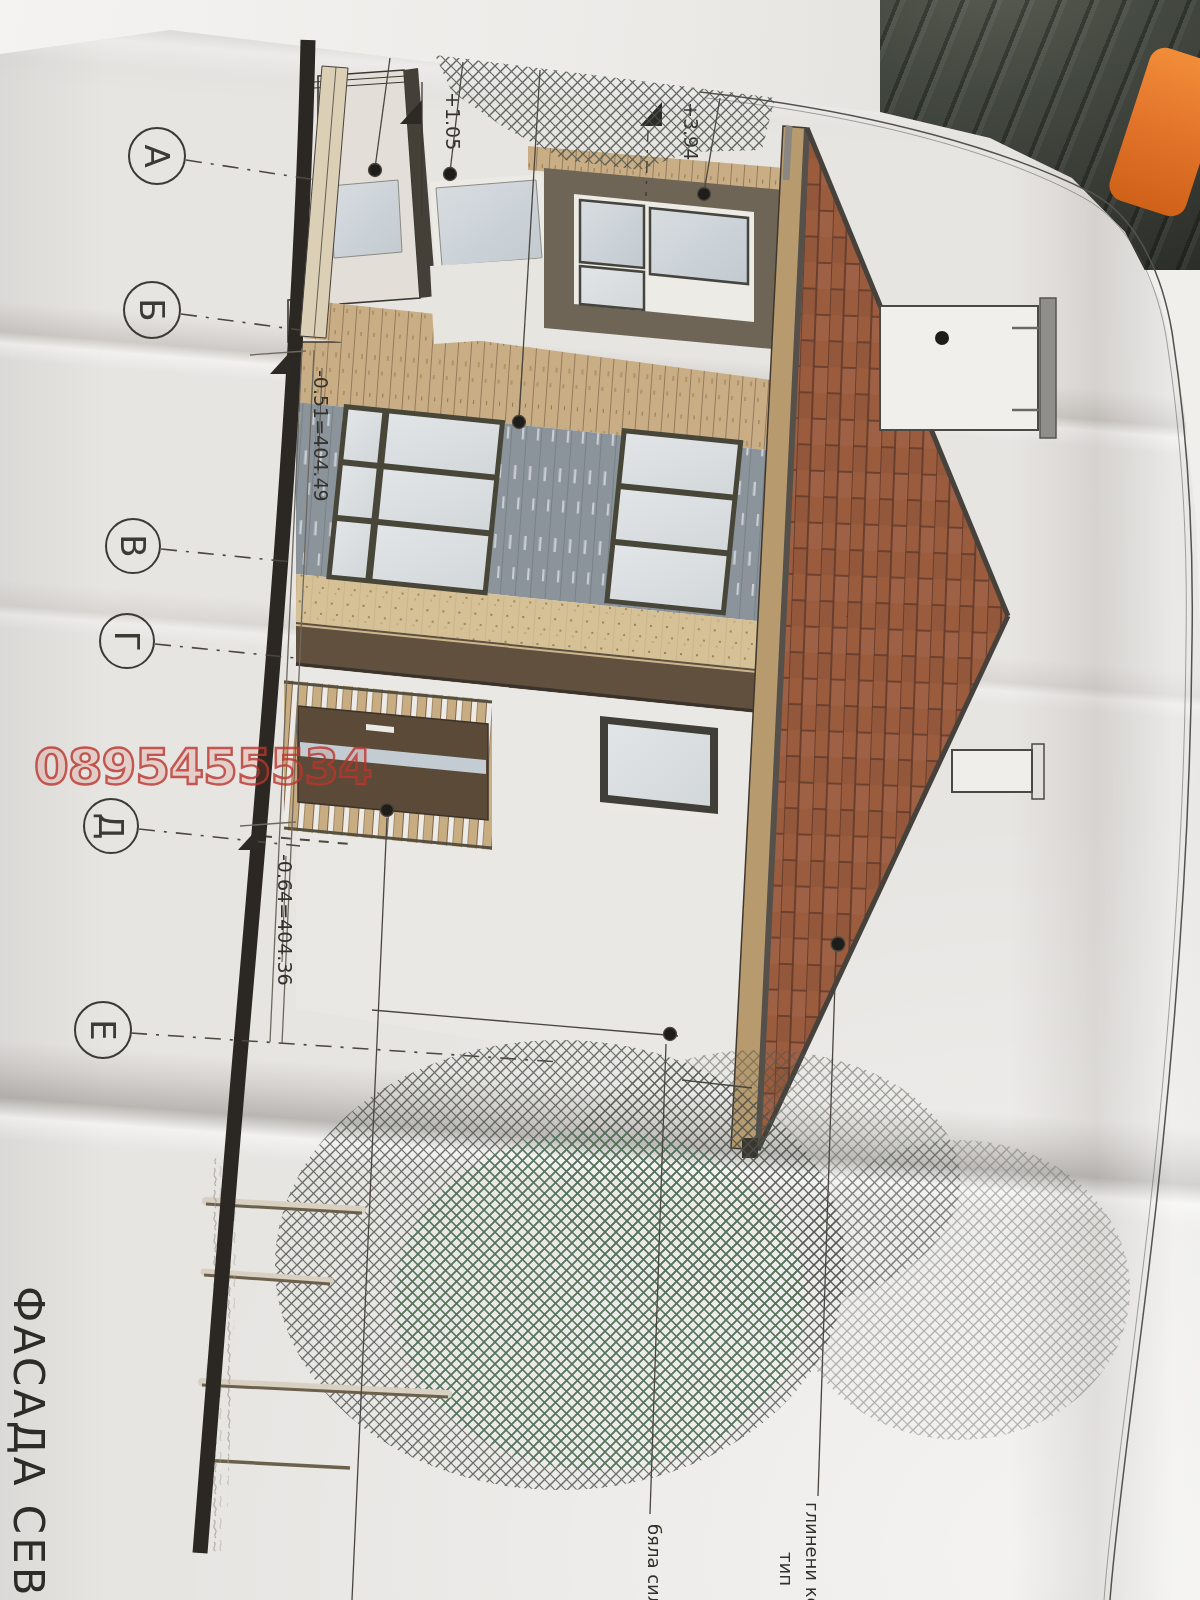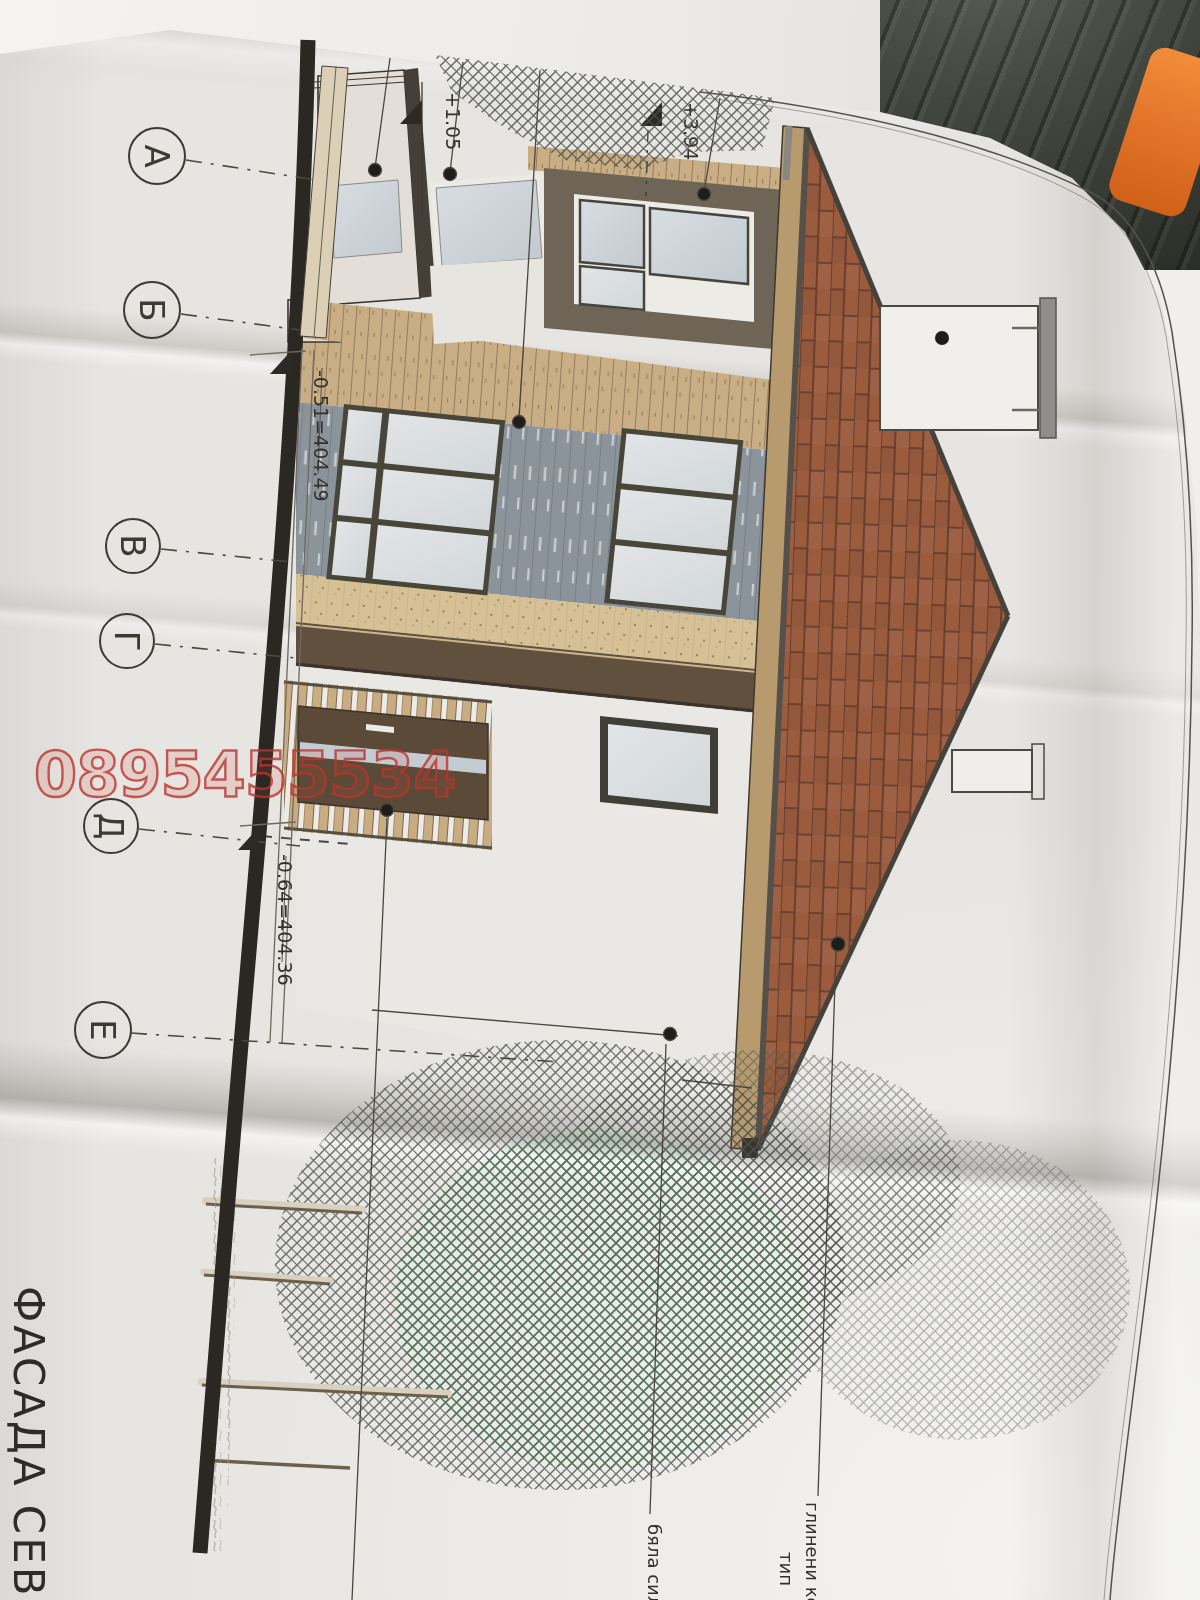--- a/index.html
+++ b/index.html
@@ -34,21 +34,21 @@
     background:linear-gradient(180deg,rgba(0,0,0,0),rgba(105,98,90,.20) 52%,rgba(255,255,255,.45) 72%,rgba(255,255,255,0));}
   #crease-2{top:628px;height:48px;transform:rotate(4.4deg);
     background:linear-gradient(180deg,rgba(0,0,0,0),rgba(105,98,90,.11) 52%,rgba(255,255,255,.30) 72%,rgba(255,255,255,0));}
   #crease-3{top:1086px;height:104px;transform:rotate(4.2deg);
     background:linear-gradient(180deg,rgba(0,0,0,0),rgba(95,88,80,.15) 28%,rgba(60,55,50,.27) 55%,rgba(255,255,255,.5) 74%,rgba(255,255,255,0) 96%);}
   #right-shade{left:1010px;top:150px;width:190px;height:1450px;
     background:linear-gradient(90deg,rgba(0,0,0,0),rgba(110,104,96,.13) 45%,rgba(255,255,255,.38) 86%);}
   
   #plan{left:0;top:0;z-index:3;}
   
-  #watermark{left:34px;top:738px;z-index:6;font-weight:700;font-size:62px;
+  #watermark{left:34px;top:738px;z-index:6;font-weight:700;font-size:50px;
     letter-spacing:-1px;color:rgba(205,70,58,.14);
     -webkit-text-stroke:2.4px rgba(186,52,44,.8);white-space:nowrap;}
 </style>
 </head>
 <body>
 
 <div id="scene">
 
   <div id="bg-wall" class="abs"></div>
   <div id="bg-fabric" class="abs"></div>

